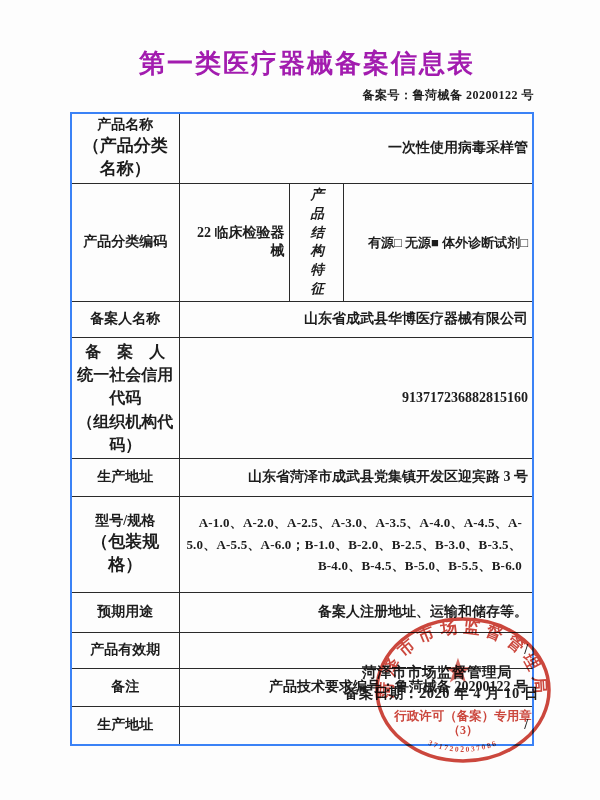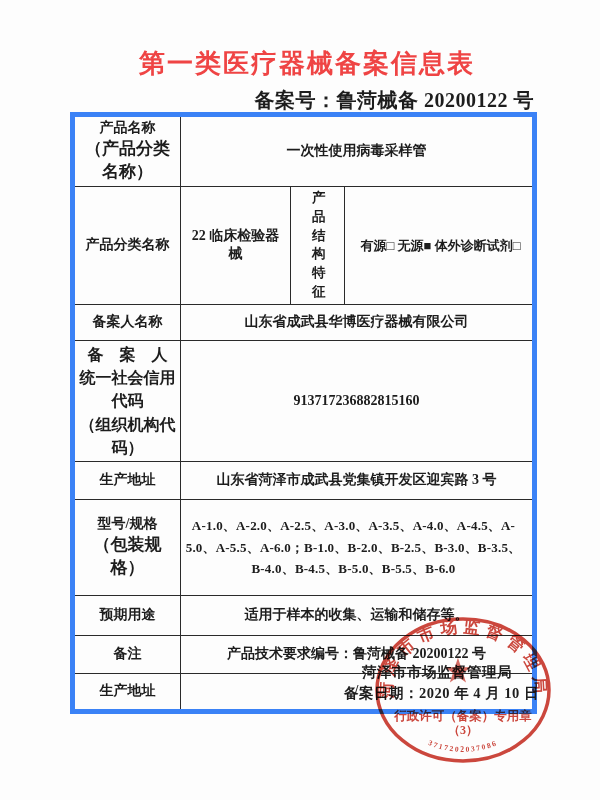--- a/index.html
+++ b/index.html
@@ -9,42 +9,42 @@
     background:#fdfdfd; overflow:hidden;
     font-family:"Liberation Serif","DejaVu Serif",serif;
     color:#1d1d1d;
   }
   .title {
     position:absolute; top:46px; left:0; width:600px;
     padding-left:14px; box-sizing:border-box;
     text-align:center;
     font-family:"Liberation Sans","DejaVu Sans",sans-serif;
     font-weight:bold; font-size:26px; letter-spacing:2px;
-    color:#ef4444;
+    color:#a21caf;
   }
   .filing-no {
     position:absolute; top:87px; right:66px;
-    font-size:20px; font-weight:bold; letter-spacing:0.5px;
+    font-size:12px; font-weight:bold; letter-spacing:0.5px;
   }
   table.form {
     position:absolute; left:70px; top:112px; width:462px;
     border-collapse:collapse; table-layout:fixed;
-    border:5px solid #3b82f6;
+    border:2px solid #3b82f6;
   }
   table.form td {
     border:1.5px solid #2a2a2a;
     font-size:14px; font-weight:bold; line-height:1.35;
     vertical-align:middle; padding:2px 4px;
     overflow:hidden;
   }
   td.lab { text-align:center; }
-  td.val { text-align:center; padding-left:12px; }
+  td.val { text-align:right; padding-left:12px; }
   .lab-sub { font-size:17px; }
   .lab-small div { font-size:16px; line-height:1.45; }
-  .struct-lab { padding:2px 21px !important; font-size:13.5px !important; line-height:1.4 !important; }
+  .struct-lab { padding:2px 21px !important; font-size:13.5px !important; line-height:1.4 !important;font-style:italic; }
   .struct-val { font-size:13px !important; padding-left:8px !important; white-space:nowrap; }
   .spec-val { font-size:13px !important; line-height:1.65 !important; padding-right:10px !important; letter-spacing:0.2px; }
   .overlay-line {
     position:absolute; font-size:14.5px; font-weight:bold;
     color:#1d1d1d; white-space:nowrap; letter-spacing:0.5px;
   }
   .agency-line { left:362px; top:663px; }
   .date-line  { left:344px; top:684px; }
   .stamp {
     position:absolute; left:368px; top:610px;
@@ -74,21 +74,21 @@
     <tbody>
         <tr style="height:42px">
       <td class="lab">
         <div>产品名称</div>
         <div class="lab-sub">（产品分类名称）</div>
       </td>
       <td class="val" colspan="3">一次性使用病毒采样管</td>
     </tr>
 
     <tr style="height:42px">
-      <td class="lab">产品分类名称</td>
+      <td class="lab">产品分类编码</td>
       <td class="val">22 临床检验器械</td>
       <td class="lab struct-lab">产品结构特征</td>
       <td class="val struct-val">有源□ 无源■ 体外诊断试剂□</td>
     </tr>
 
     <tr style="height:36px">
       <td class="lab">备案人名称</td>
       <td class="val" colspan="3">山东省成武县华博医疗器械有限公司</td>
     </tr>
 
@@ -111,23 +111,27 @@
       <td class="lab">
         <div>型号/规格</div>
         <div class="lab-sub">（包装规格）</div>
       </td>
       <td class="val spec-val" colspan="3">A-1.0、A-2.0、A-2.5、A-3.0、A-3.5、A-4.0、A-4.5、A-5.0、A-5.5、A-6.0；B-1.0、B-2.0、B-2.5、B-3.0、B-3.5、B-4.0、B-4.5、B-5.0、B-5.5、B-6.0</td>
     </tr>
 
 
     <tr style="height:40px">
       <td class="lab">预期用途</td>
-      <td class="val" colspan="3">适用于样本的收集、运输和储存等。</td>
+      <td class="val" colspan="3">备案人注册地址、运输和储存等。</td>
     </tr>
 
+    <tr style="height:36px">
+      <td class="lab">产品有效期</td>
+      <td class="val" colspan="3">/</td>
+    </tr>
 
     <tr style="height:38px">
       <td class="lab">备注</td>
       <td class="val" colspan="3">产品技术要求编号：鲁菏械备 20200122 号</td>
     </tr>
 
 
     <tr style="height:38px">
       <td class="lab">生产地址</td>
       <td class="val" colspan="3">/</td>

